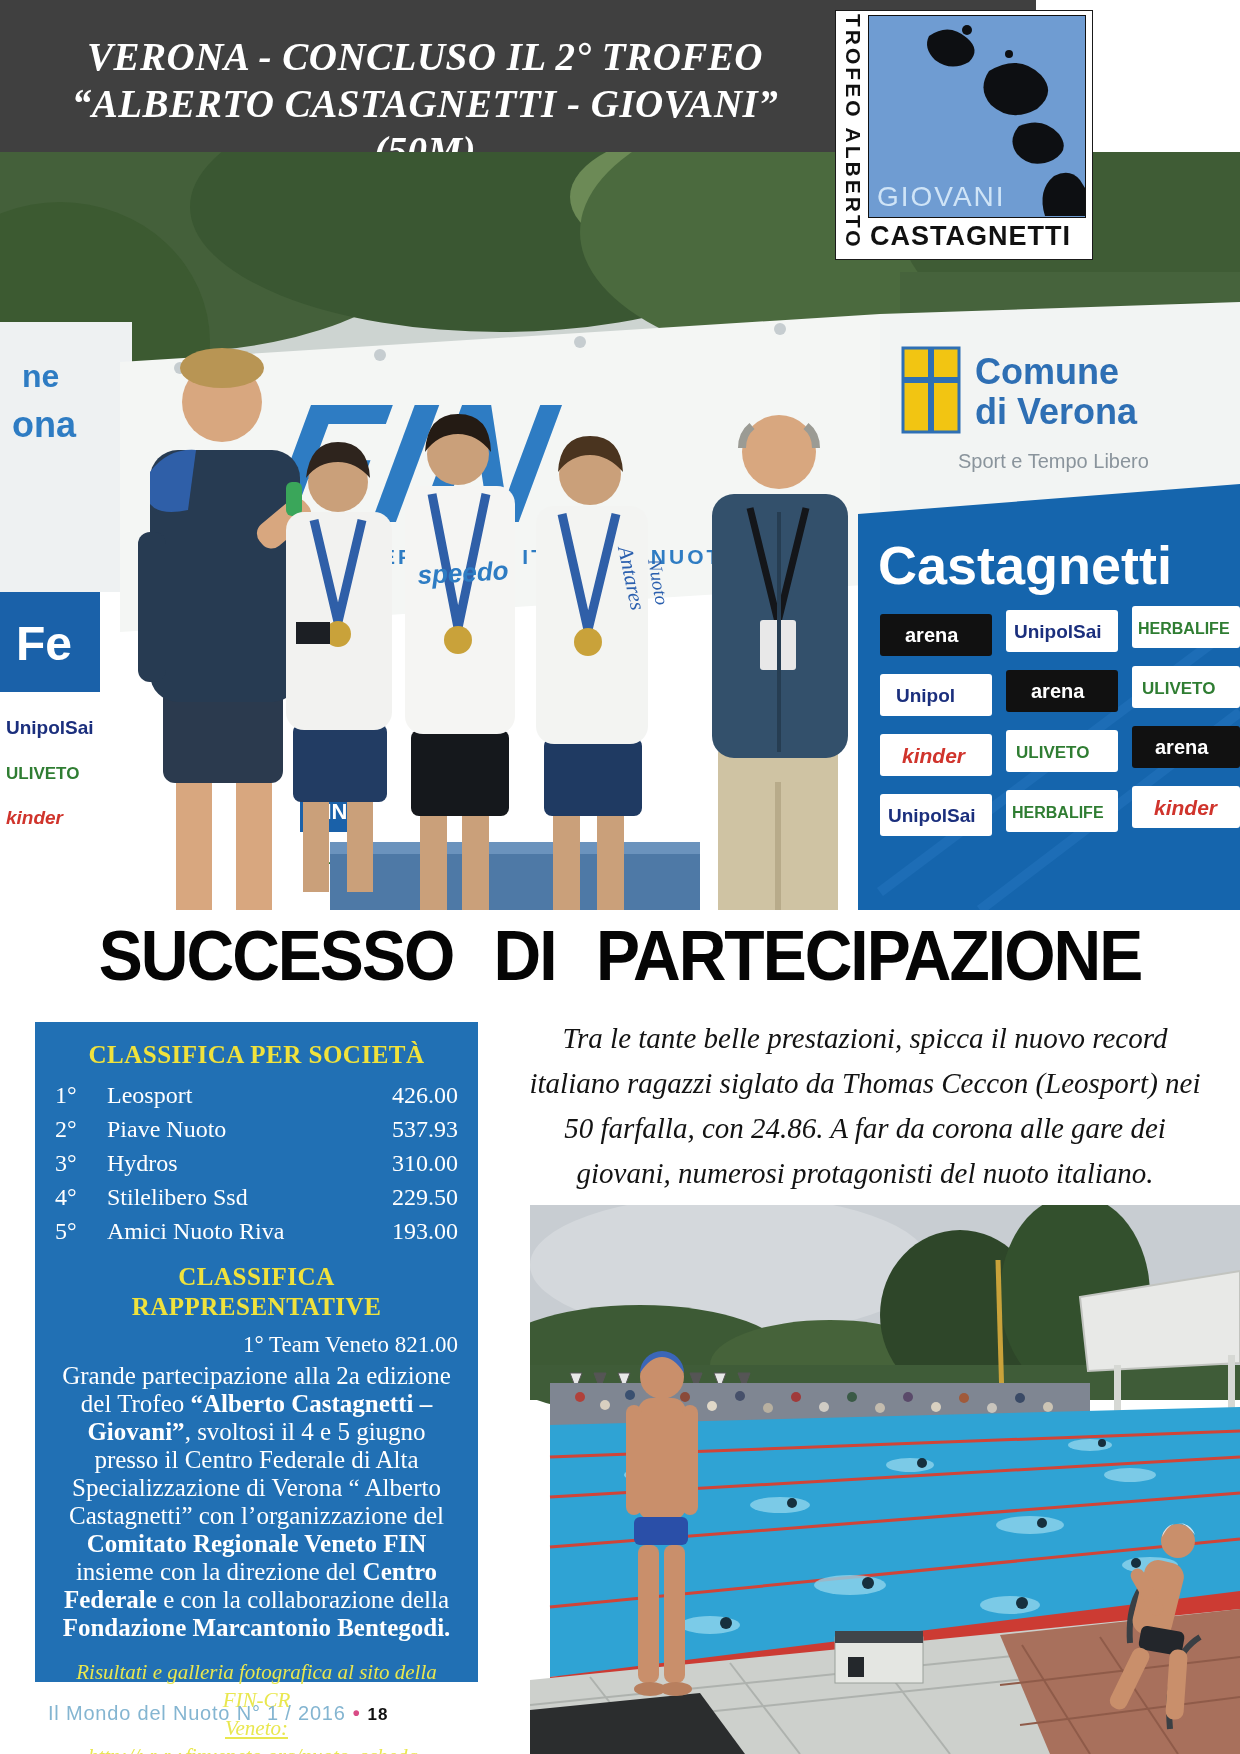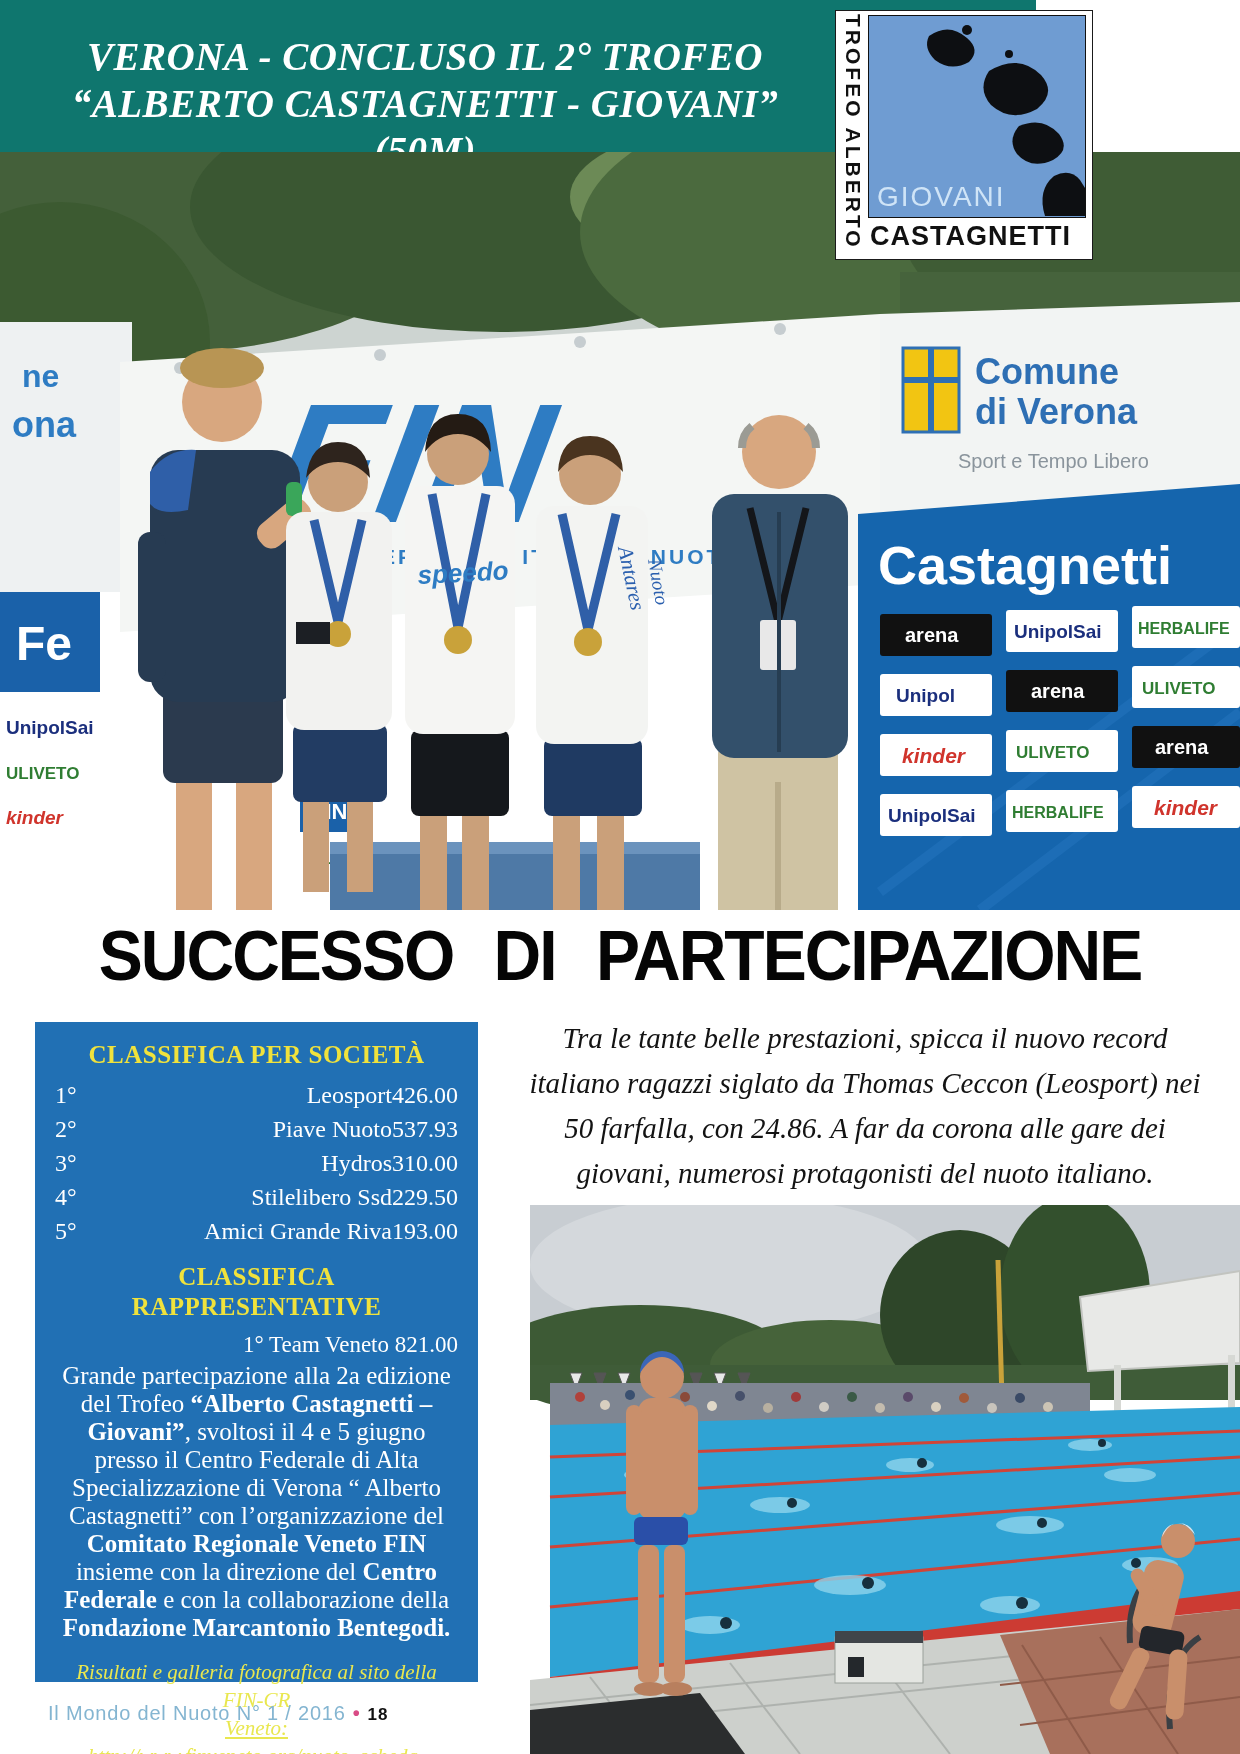--- a/index.html
+++ b/index.html
@@ -1,20 +1,20 @@
 <!DOCTYPE html>
 <html><head>
 <meta charset="utf-8">
 <style>
   html,body{margin:0;padding:0;background:#fff;}
   .page{position:relative;width:1240px;height:1754px;background:#fff;overflow:hidden;
         font-family:"Liberation Serif",serif;}
 
   
-  .header{position:absolute;left:0;top:0;width:1036px;height:152px;background:#0f766e;}
+  .header{position:absolute;left:0;top:0;width:1036px;height:152px;background:#404040;}
   .header-title{position:absolute;left:30px;top:34px;width:790px;text-align:center;
      color:#ffffff;font-style:italic;font-weight:bold;font-size:39px;line-height:1.2;
      font-family:"Liberation Serif",serif;letter-spacing:.5px;}
 
   
   .logo{position:absolute;left:835px;top:10px;width:258px;height:250px;background:#fff;
         border:1px solid #1a1a1a;box-sizing:border-box;z-index:5;}
   .logo-vertical{position:absolute;left:-106px;top:112px;width:244px;height:26px;
      transform:rotate(90deg);font-family:"Liberation Sans",sans-serif;font-weight:bold;
      font-size:21px;letter-spacing:3px;color:#111;white-space:nowrap;}
@@ -38,21 +38,21 @@
      transform-origin:center top;}
 
   
   .bluebox{position:absolute;left:35px;top:1022px;width:443px;height:660px;background:#2170b4;
      color:#fff;box-sizing:border-box;padding:18px 20px 4px 20px;}
   .bb-title{ text-align:center;color:#f0e23c;font-weight:bold;font-size:25px;
      letter-spacing:.5px;line-height:30px;}
   .bb-table{margin-top:8px;font-size:24px;line-height:34px;}
   .bb-row{display:flex;}
   .bb-rank{width:52px;}
-  .bb-team{flex:1;text-align:right;}
+  .bb-team{flex:1;}
   .bb-points{text-align:right;}
   .bb-title2{margin-top:14px;}
   .bb-firstline{margin-top:8px;text-align:right;font-size:23px;line-height:30px;}
   .bb-par{margin-top:2px;text-align:center;font-size:25px;line-height:28px;}
   .bb-par .b{font-weight:bold;}
   .bb-note{margin-top:16px;text-align:center;font-style:italic;font-size:21px;line-height:28px;
      color:#e9e74f;}
   .bb-note .u{text-decoration:underline;}
 
   
@@ -265,21 +265,21 @@
         <span class="bb-team">Hydros</span>
         <span class="bb-points">310.00</span>
       </div>
       <div class="bb-row">
         <span class="bb-rank">4°</span>
         <span class="bb-team">Stilelibero Ssd</span>
         <span class="bb-points">229.50</span>
       </div>
       <div class="bb-row">
         <span class="bb-rank">5°</span>
-        <span class="bb-team">Amici Grande Riva</span>
+        <span class="bb-team">Amici Nuoto Riva</span>
         <span class="bb-points">193.00</span>
       </div>
     </div>
     <div class="bb-title bb-title2">CLASSIFICA RAPPRESENTATIVE</div>
     <div class="bb-firstline">1° Team Veneto 821.00</div>
     <div class="bb-par"><span>Grande partecipazione alla 2a edizione del Trofeo </span><span class="b">“Alberto Castagnetti – Giovani”</span><span>, svoltosi il 4 e 5 giugno presso il Centro Federale di Alta Specializzazione di Verona “ Alberto Castagnetti” con l’organizzazione del </span><span class="b">Comitato Regionale Veneto FIN</span><span> insieme con la direzione del </span><span class="b">Centro Federale</span><span> e con la collaborazione della </span><span class="b">Fondazione Marcantonio Bentegodi.</span></div>
     <div class="bb-note">
       <div>Risultati e galleria fotografica al sito della FIN-CR</div>
       <div class="u">Veneto: http://www.finveneto.org/nuoto_scheda-</div>
       <div class="u">manifestazione.php?id_manifestazione=5213</div>

